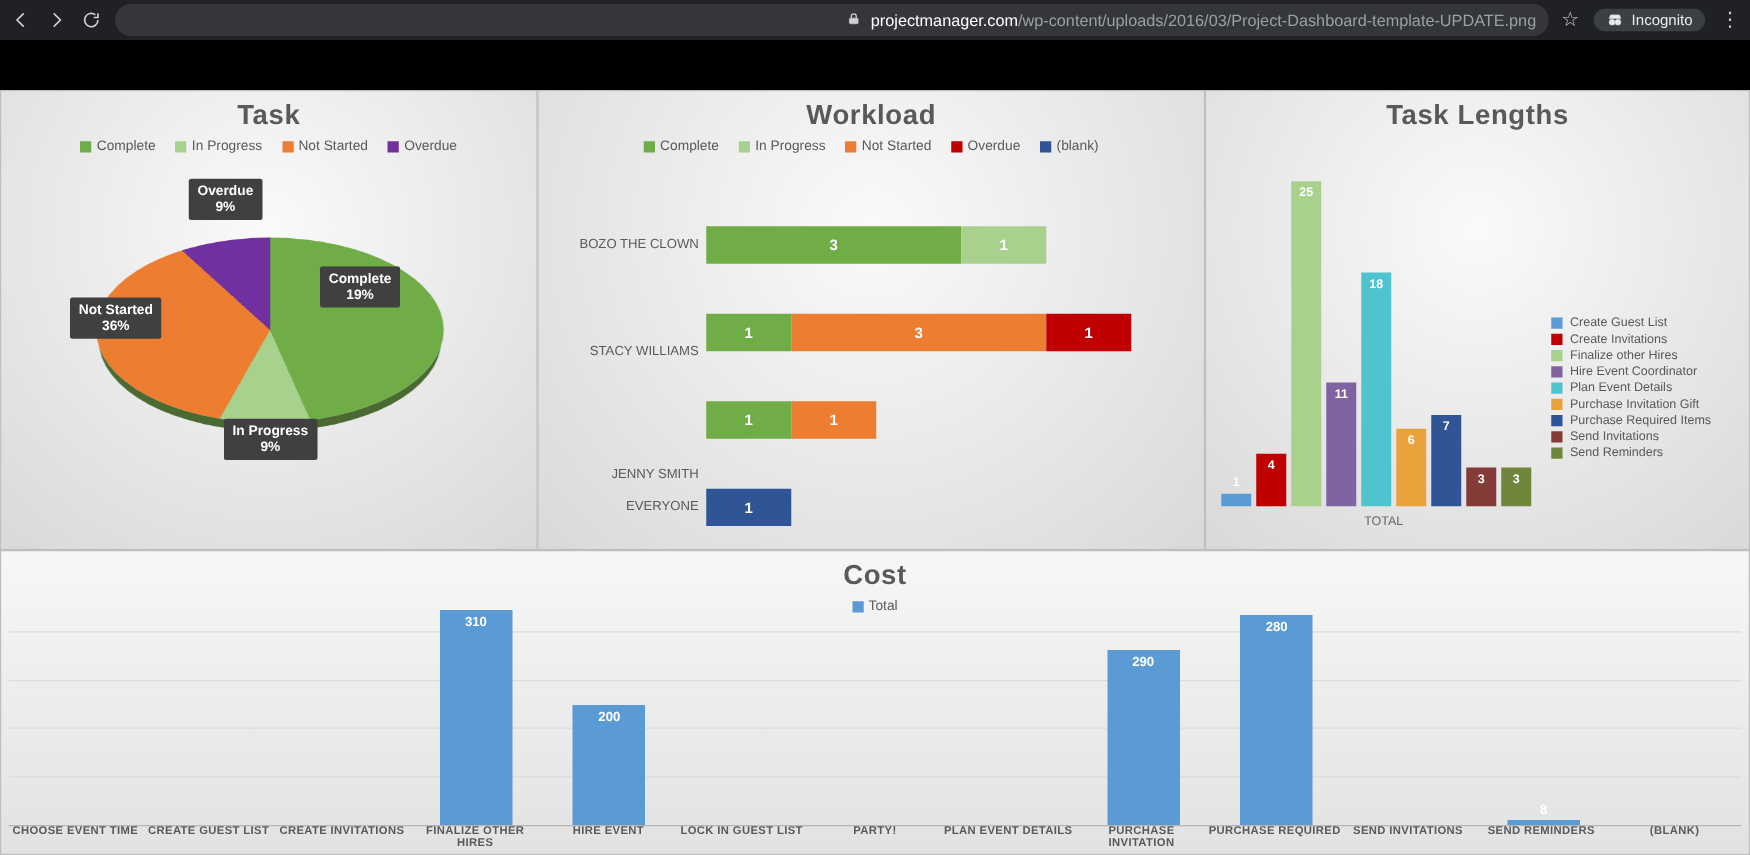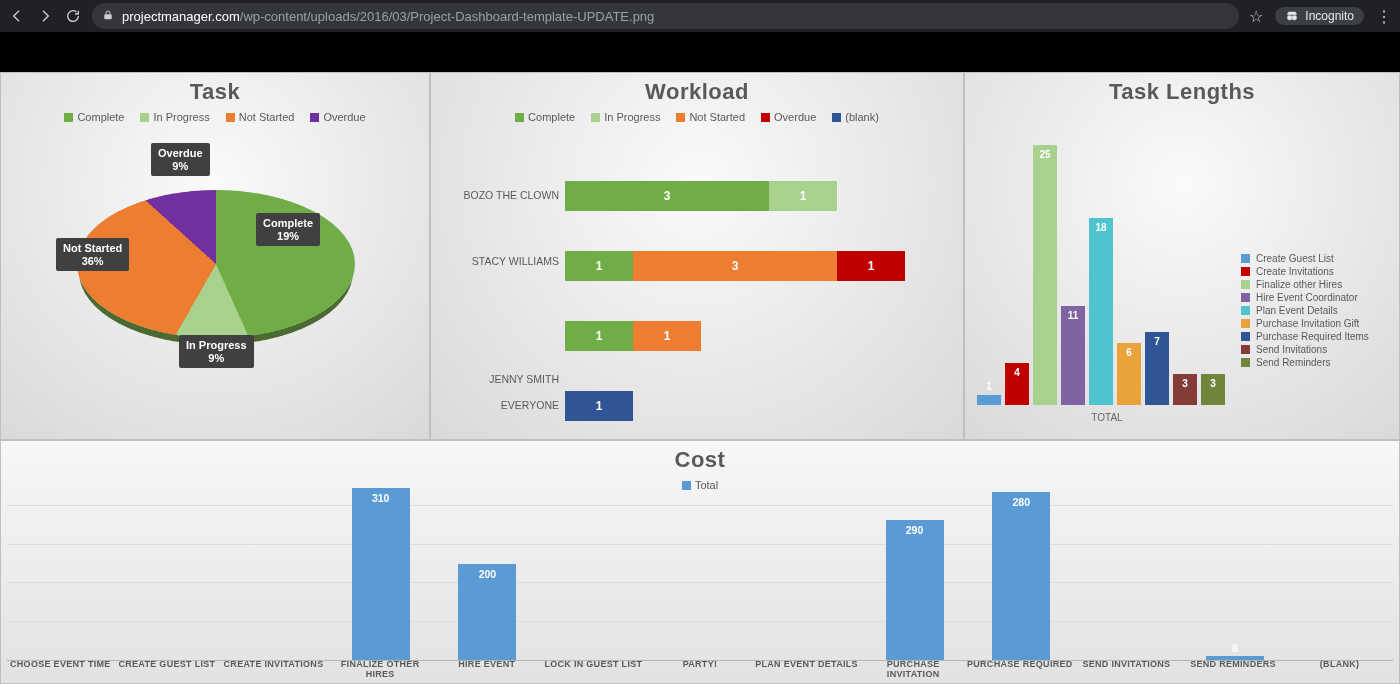--- a/index.html
+++ b/index.html
@@ -1,21 +1,21 @@
 <!DOCTYPE html>
 <html><head>
 <meta charset="utf-8">
 <style>
   * { box-sizing: border-box; margin: 0; padding: 0; font-family: "Segoe UI", Arial, sans-serif; }
   body { width: 1400px; height: 684px; background: #202124; overflow: hidden; }
   
   .chrome-bar { height: 32px; background: #202124; display: flex; align-items: center; padding: 0 8px; gap: 10px; color: #cfcfcf; }
   .chrome-bar .nav-btn { width: 18px; height: 18px; display:flex; align-items:center; justify-content:center; cursor:pointer; }
   .chrome-bar svg { stroke: #cfcfcf; fill: none; }
-  .url-bar { flex: 1; background: #35363a; border-radius: 14px; height: 26px; display:flex; align-items:center; padding: 0 10px; gap:8px; font-size: 13px; color:#cfcfcf; }
+  .url-bar { flex: 1; background: #35363a; border-radius: 14px; height: 26px; display:flex; align-items:center; padding: 0 10px; gap:8px; font-size: 13px; color:#cfcfcf;justify-content:flex-end; }
   .url-bar .domain { color: #ffffff; }
   .url-bar .path { color: #9aa0a6; }
   .chrome-right { display:flex; align-items:center; gap:12px; }
   .incognito-pill { display:flex; align-items:center; gap:6px; background:#3c4043; border-radius:14px; padding:2px 10px; color:#e8eaed; font-size:12px; }
   .star { color:#cfcfcf; font-size:16px; }
   .menu-dots { width:16px; text-align:center; color:#cfcfcf; font-size:16px; }
 
   .black-gap { height: 40px; background: #000; }
 
   .dashboard { width: 1400px; background: #f0f0f0; }
@@ -181,21 +181,21 @@
       </div>
       <div class="wl-area" id="wl-area">
           <div style="position: absolute; top: 48px; left: 0px; right: 0px; height: 30px;">
             <div class="wl-name-real" style="top: 8px;">BOZO THE CLOWN</div>
             <div class="wl-bar">
               <div class="wl-seg" style="background: rgb(112, 173, 71); width: 204px;">3</div>
               <div class="wl-seg" style="background: rgb(169, 209, 142); width: 68px;">1</div>
             </div>
           </div>
           <div style="position: absolute; top: 118px; left: 0px; right: 0px; height: 30px;">
-            <div class="wl-name-real" style="top: 4px;">STACY WILLIAMS</div>
+            <div class="wl-name-real" style="top: 24px;">STACY WILLIAMS</div>
             <div class="wl-bar">
               <div class="wl-seg" style="background: rgb(112, 173, 71); width: 68px;">1</div>
               <div class="wl-seg" style="background: rgb(237, 125, 49); width: 204px;">3</div>
               <div class="wl-seg" style="background: rgb(192, 0, 0); width: 68px;">1</div>
             </div>
           </div>
           <div style="position: absolute; top: 188px; left: 0px; right: 0px; height: 30px;">
             <div class="wl-name-real" style="top: 8px; margin-top: 44px;">JENNY SMITH</div>
             <div class="wl-bar">
               <div class="wl-seg" style="background: rgb(112, 173, 71); width: 68px;">1</div>

